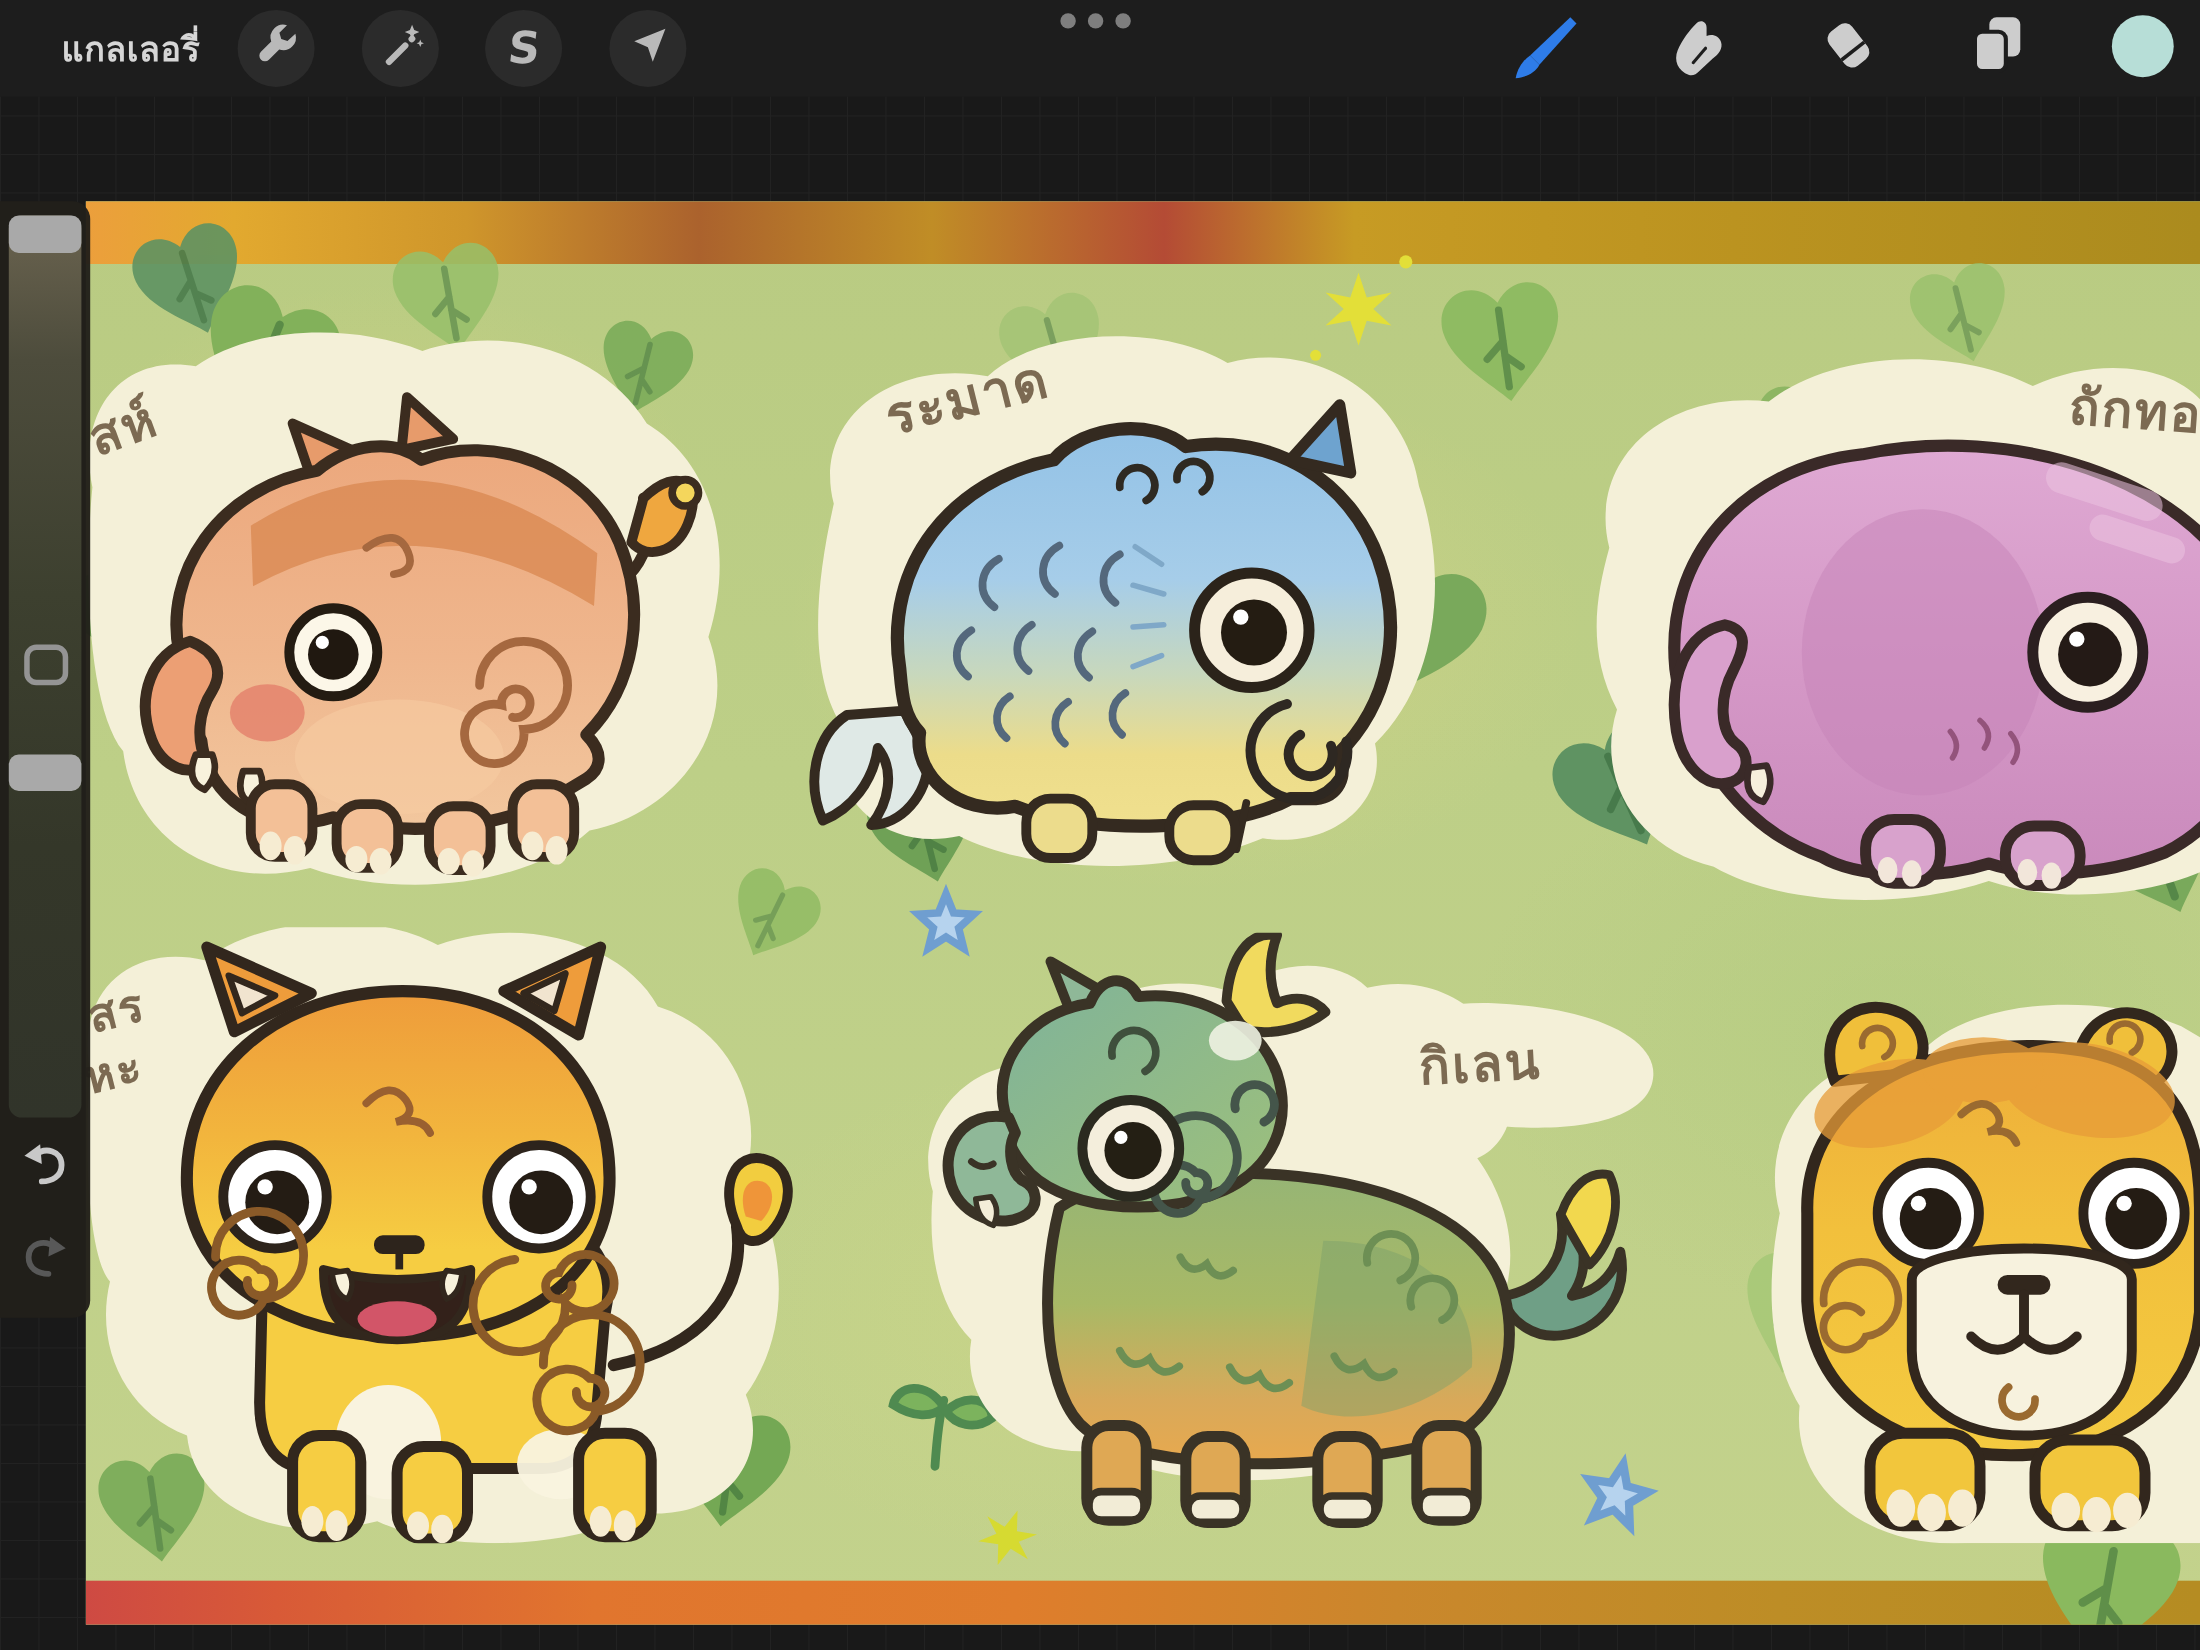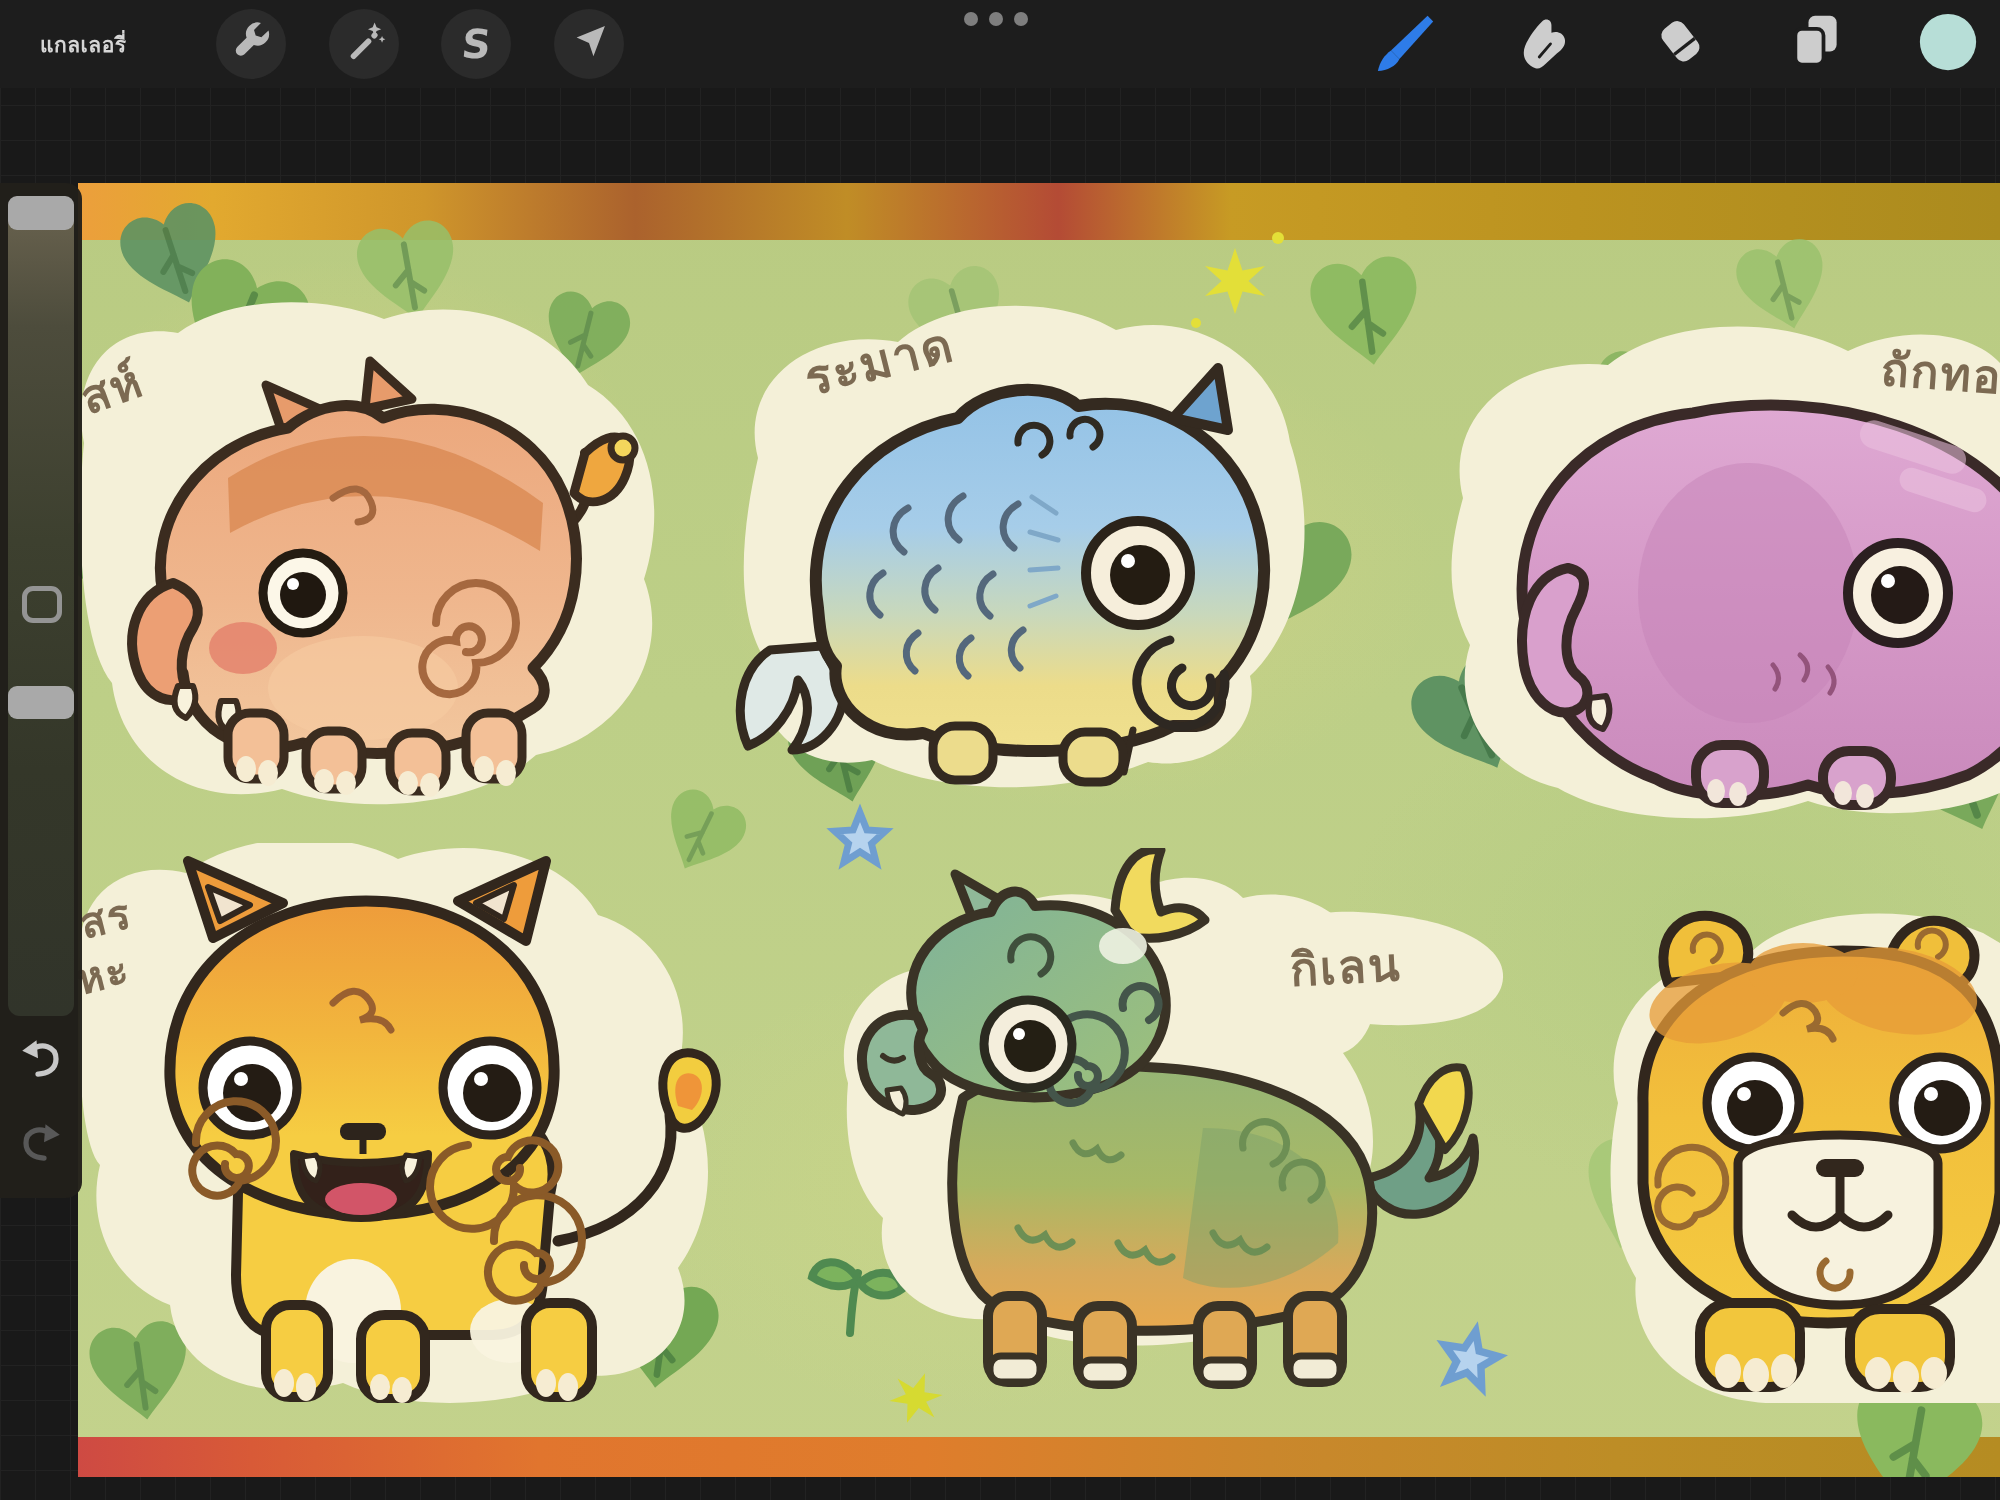--- a/index.html
+++ b/index.html
@@ -4,22 +4,22 @@
 <style>
   html,body{margin:0;padding:0;background:#000;}
   #app{position:relative;width:2000px;height:1500px;overflow:hidden;
        font-family:"DejaVu Sans",sans-serif;
        background-color:#191919;
        background-image:linear-gradient(#222 1px,transparent 1px),
                         linear-gradient(90deg,#222 1px,transparent 1px);
        background-size:35px 35px;}
   
   .topbar{position:absolute;left:0;top:0;width:2000px;height:88px;background:#1d1d1d;z-index:40;}
-  .gallery-label{position:absolute;left:40px;top:0;height:88px;display:flex;align-items:center;
-       color:#d6d6d6;font-size:21px;font-weight:600;letter-spacing:.5px;}
+  .gallery-label{position:absolute;left:56px;top:0;height:88px;display:flex;align-items:center;
+       color:#d6d6d6;font-size:31px;font-weight:600;letter-spacing:.5px;}
   .tbtn{position:absolute;top:9px;width:70px;height:70px;border-radius:50%;background:#2b2b2b;
        display:flex;align-items:center;justify-content:center;}
   .tbtn svg{width:46px;height:46px;}
   .sglyph{color:#b9b9b9;font-size:40px;font-weight:800;transform:skewX(-6deg);line-height:1;}
   .dots{position:absolute;left:964px;top:12px;display:flex;gap:11px;}
   .dots i{width:14px;height:14px;border-radius:50%;background:#7e7e7e;}
   .ricon{position:absolute;top:12px;width:64px;height:64px;display:flex;align-items:center;justify-content:center;}
   .ricon svg{width:60px;height:60px;}
   
   .sidebar{position:absolute;left:0;top:183px;width:82px;height:1015px;background:rgba(33,31,26,.96);

